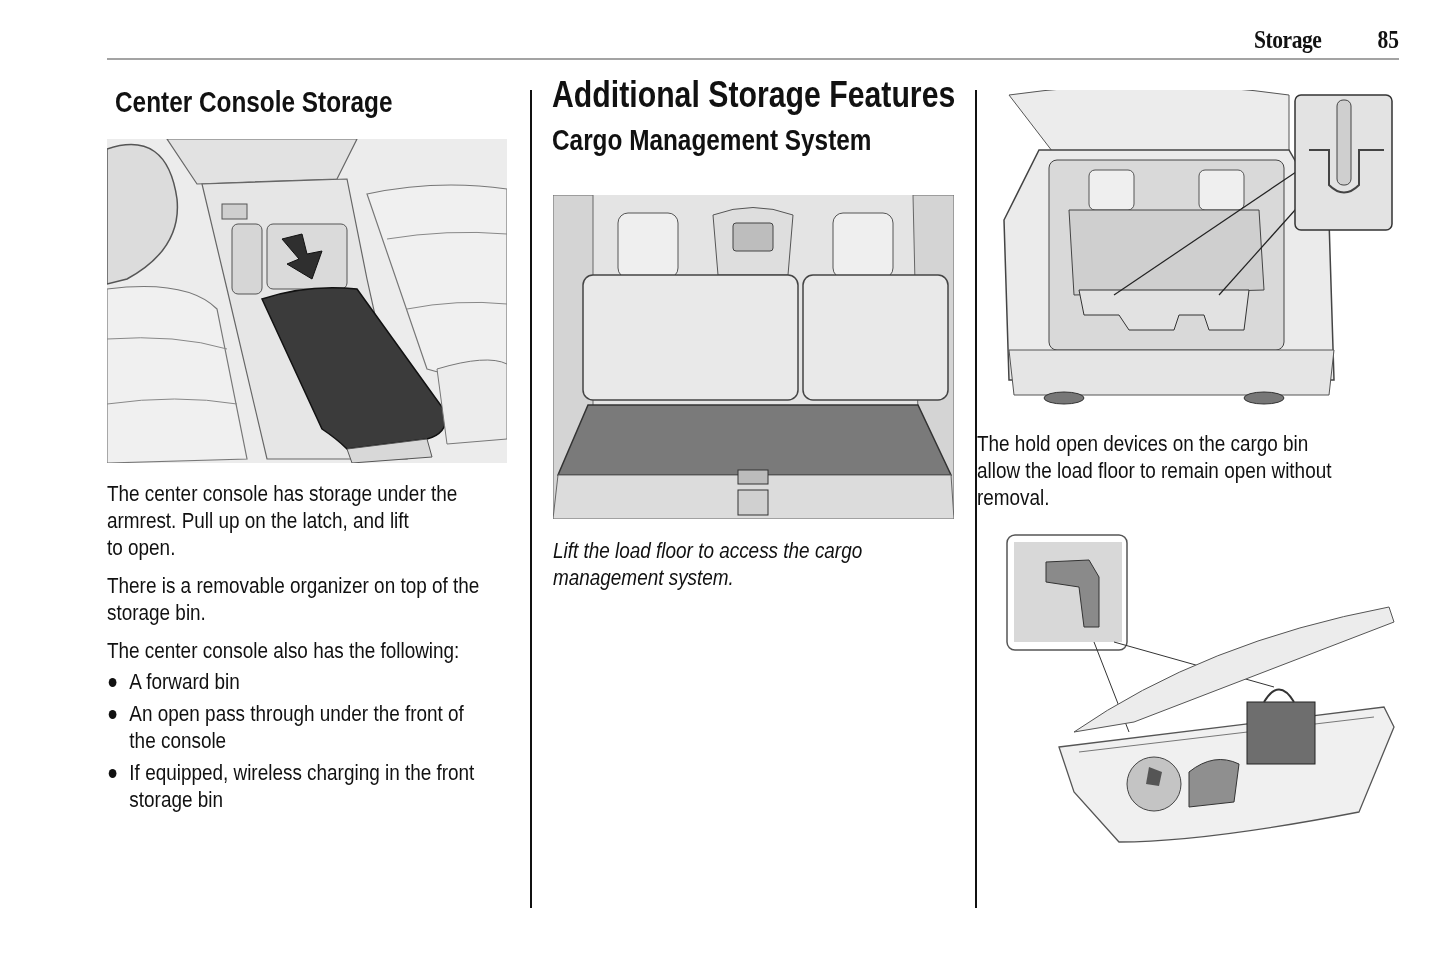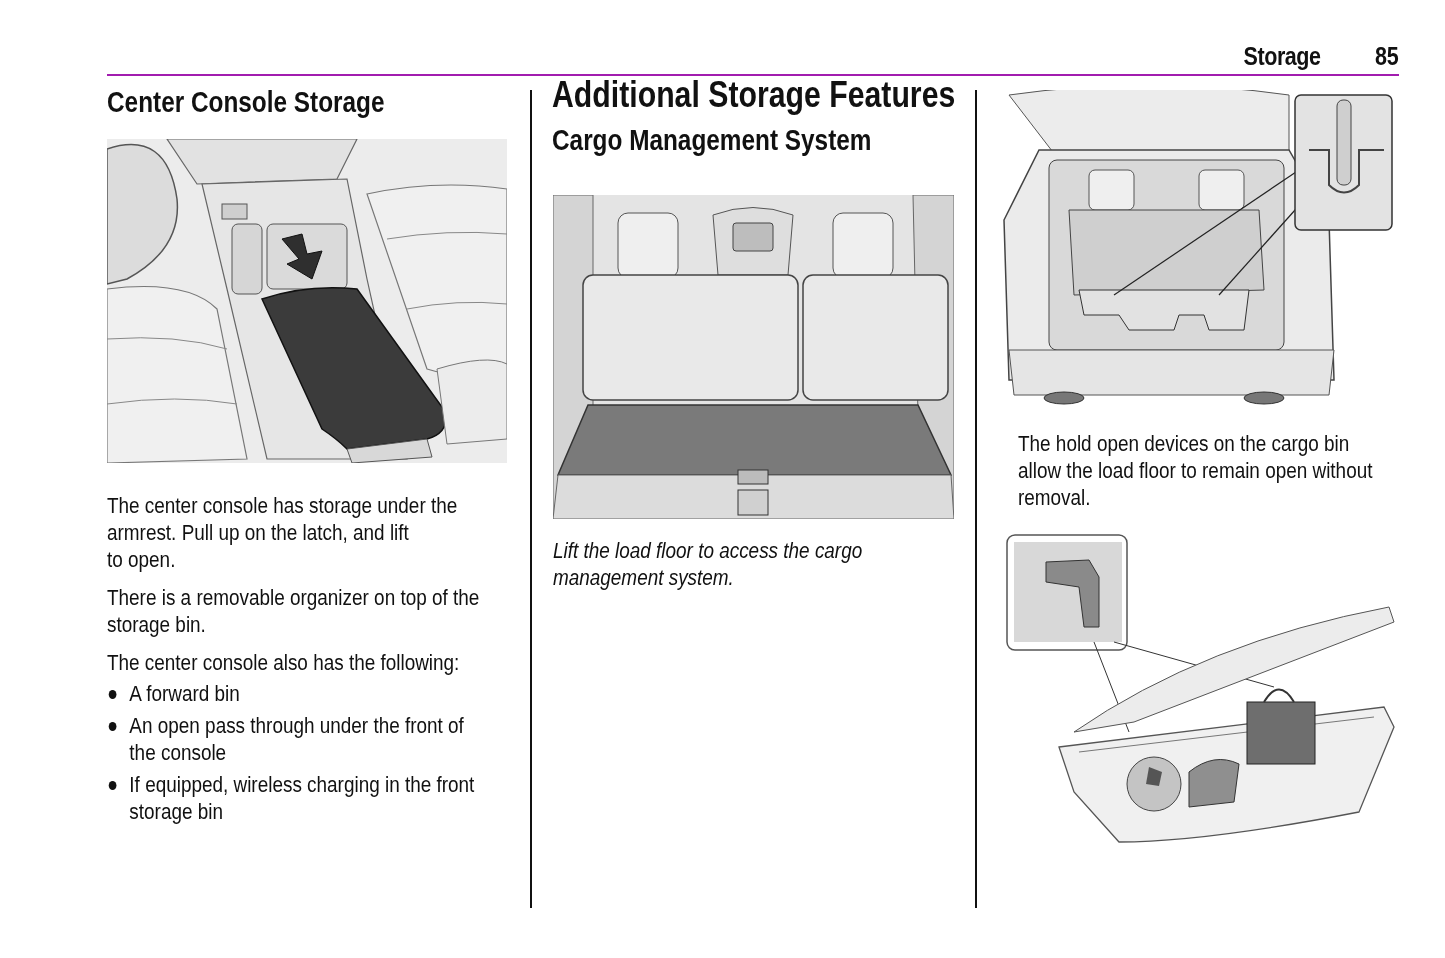--- a/index.html
+++ b/index.html
@@ -2,22 +2,23 @@
 <html><head>
 <meta charset="utf-8">
 <style>
   html, body { margin: 0; padding: 0; background: #ffffff; }
   body {
     width: 1445px; height: 958px; position: relative; overflow: hidden;
     font-family: "Liberation Sans", "DejaVu Sans", sans-serif;
     color: #111111;
   }
   .header-row {
-    position: absolute; left: 107px; top: 38px; width: 1292px; height: 36px;
-    border-bottom: 2px solid #a21caf;
+    position: absolute; left: 107px; top: 22px; width: 1292px; height: 36px;
+    border-bottom: 2px solid #a3a3a3;
+    font-family: Liberation Serif, serif;
   }
   .running-head {
     position: absolute; right: 78px; top: 4px;
     font-size: 25px; font-weight: bold; letter-spacing: -0.5px;
     transform: scaleX(0.86); transform-origin: right center;
   }
   .page-num {
     position: absolute; right: 0; top: 4px;
     font-size: 25px; font-weight: bold;
     transform: scaleX(0.86); transform-origin: right center;
@@ -49,21 +50,21 @@
 <body>
 
 <div class="header-row">
   <span class="running-head">Storage</span>
   <span class="page-num">85</span>
 </div>
 
 <div class="col-rule" style="left:530px;"></div>
 <div class="col-rule" style="left:975px;"></div>
 
-<div class="col" style="left:107px; top:86px; width:405px;">
+<div class="col" style="left:115px; top:86px; width:405px;">
   <h2 class="h2">Center Console Storage</h2>
 </div>
 
 <div class="figure" style="left:107px; top:139px; width:400px; height:324px;">
   <svg viewBox="0 0 400 324">
     <rect width="400" height="324" fill="#ececec"></rect>
 
     <path d="M0,10 Q60,-10 70,60 Q75,110 20,140 L0,145 Z" fill="#dcdcdc" stroke="#555" stroke-width="1.5"></path>
 
     <path d="M60,0 L250,0 L230,40 L90,45 Z" fill="#e2e2e2" stroke="#666" stroke-width="1.2"></path>
@@ -81,21 +82,21 @@
     <path d="M260,55 Q330,40 400,50 L400,230 Q350,240 320,230 Z" fill="#f0f0f0" stroke="#777" stroke-width="1.2"></path>
     <path d="M280,100 Q340,90 400,95" fill="none" stroke="#888"></path>
     <path d="M300,170 Q350,160 400,165" fill="none" stroke="#888"></path>
 
     <path d="M155,160 Q200,145 250,150 L340,275 Q340,295 320,300 L240,310 Q230,300 215,290 Z" fill="#3b3b3b" stroke="#111" stroke-width="1.5"></path>
     <path d="M240,310 L320,300 L325,318 L245,324 Z" fill="#d8d8d8" stroke="#555"></path>
     <path d="M330,230 Q380,215 400,225 L400,300 L340,305 Z" fill="#ececec" stroke="#777"></path>
   </svg>
 </div>
 
-<div class="col" style="left:107px; top:480px; width:420px;margin-top:12px;">
+<div class="col" style="left:107px; top:480px; width:420px;">
   <p class="p">
     <span>The center console has storage under the</span><br>
     <span>armrest. Pull up on the latch, and lift</span><br>
     <span>to open.</span>
   </p>
   <p class="p" style="margin-top:11px;">
     <span>There is a removable organizer on top of the</span><br>
     <span>storage bin.</span>
   </p>
   <p class="p" style="margin-top:11px;">
@@ -175,21 +176,21 @@
 
     <line x1="115" y1="205" x2="300" y2="80" stroke="#222" stroke-width="1.2"></line>
     <line x1="220" y1="205" x2="305" y2="110" stroke="#222" stroke-width="1.2"></line>
 
     <rect x="296" y="5" width="97" height="135" rx="6" fill="#e3e3e3" stroke="#333" stroke-width="1.5"></rect>
     <path d="M310,60 L330,60 L330,95 Q345,110 360,95 L360,60 L385,60" fill="none" stroke="#444" stroke-width="2"></path>
     <rect x="338" y="10" width="14" height="85" rx="6" fill="#cfcfcf" stroke="#444"></rect>
   </svg>
 </div>
 
-<div class="col" style="left:1018px; top:430px; width:420px;">
+<div class="col" style="left:977px; top:430px; width:420px;">
   <p class="p">
     <span>The hold open devices on the cargo bin</span><br>
     <span>allow the load floor to remain open without</span><br>
     <span>removal.</span>
   </p>
 </div>
 
 <div class="figure" style="left:1004px; top:532px; width:396px; height:320px; background:#ffffff;">
   <svg viewBox="0 0 396 320">
     <rect width="396" height="320" fill="#ffffff"></rect>

